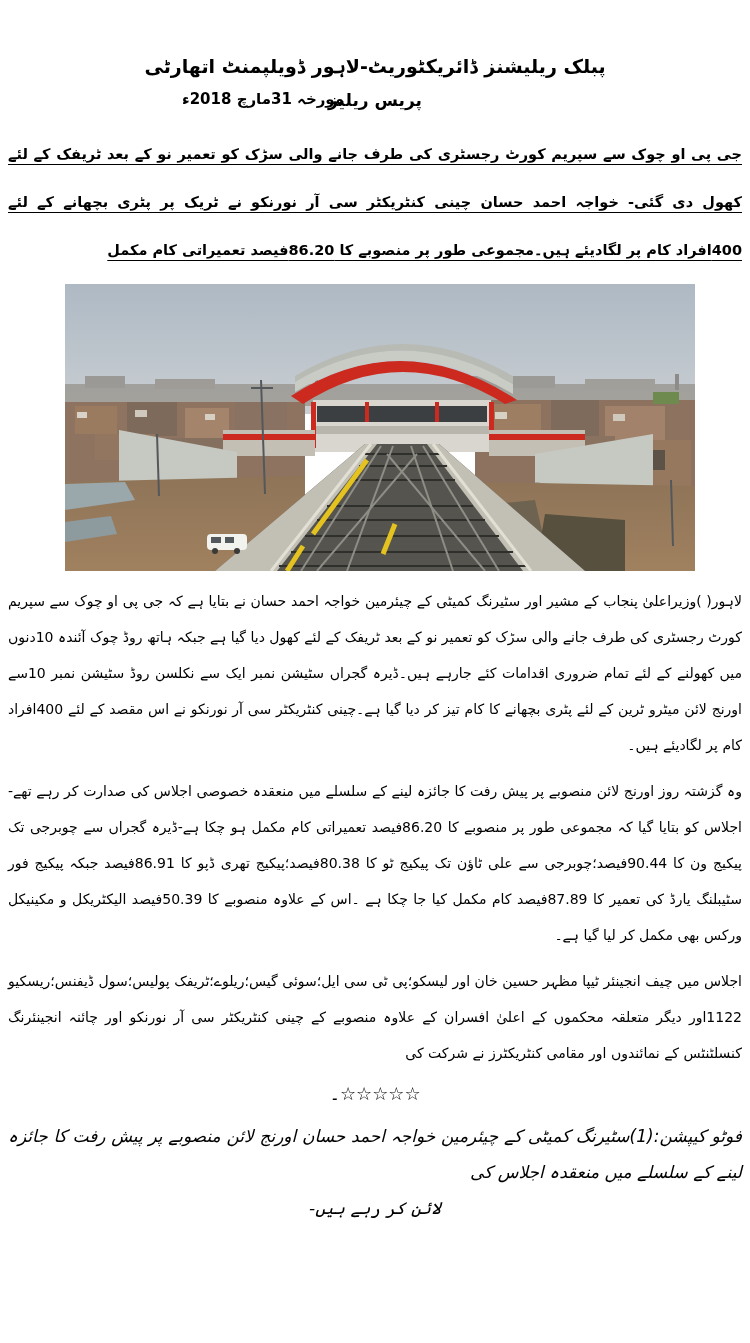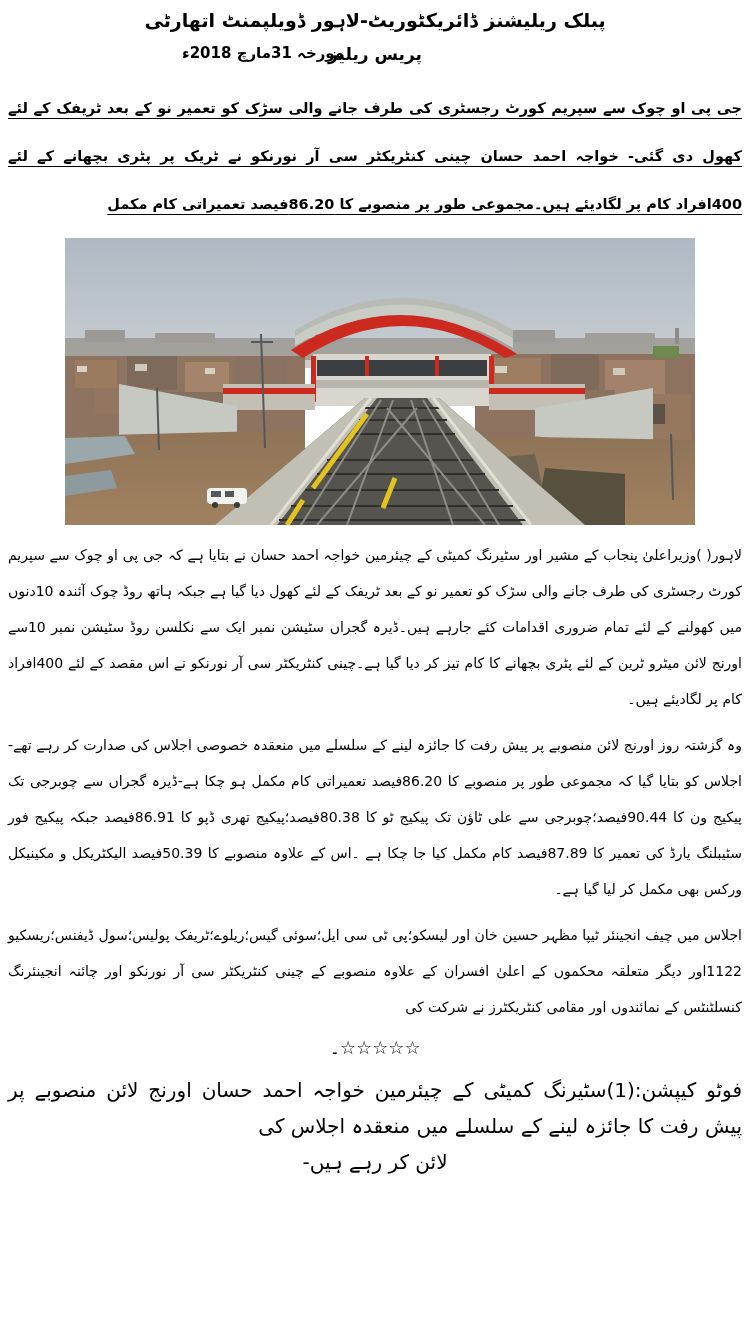--- a/index.html
+++ b/index.html
@@ -7,20 +7,21 @@
     position:relative;
     width:750px;height:1343px;
     margin:0 auto;
     background:#ffffff;
     font-family:"DejaVu Sans",sans-serif;
     color:#000;
     direction:rtl;
     overflow:hidden;
   }
   .doc-title{
+    padding-top:46px;
     text-align:center;
     font-size:19px;
     font-weight:bold;
     line-height:40px;
   }
   .subheader{
     position:relative;
     height:38px;
     font-weight:bold;
     font-size:15px;
@@ -60,23 +61,24 @@
     text-align:justify;
   }
   .stars-line{
     margin:12px 0 4px 0;
     text-align:center;
     font-size:18px;
     letter-spacing:2px;
   }
   .caption-para{
     margin:14px 8px 0 8px;
-    font-size:20px;
+    font-size:17px;
     line-height:36px;
     text-align:justify;
+    font-style:italic;
   }
   .caption-line2{
     text-align:center;
   }
   .caption-item2{
     margin:4px 30px 0 8px;
     font-size:14.5px;
     line-height:36px;
     text-align:right;
   }

